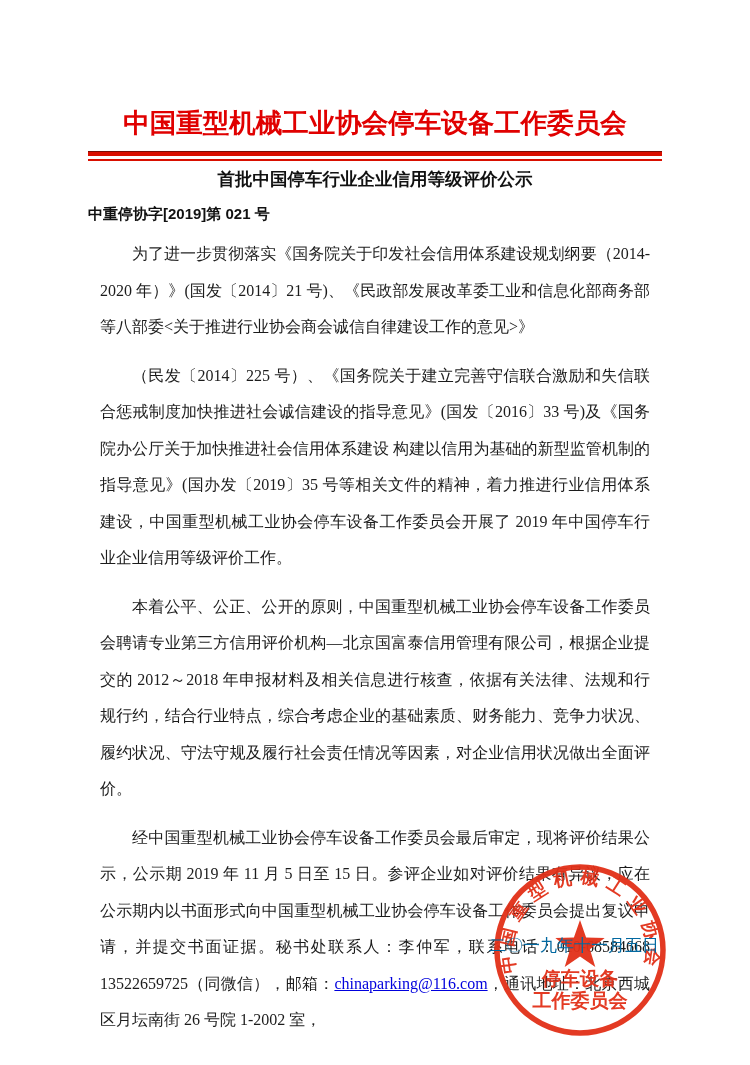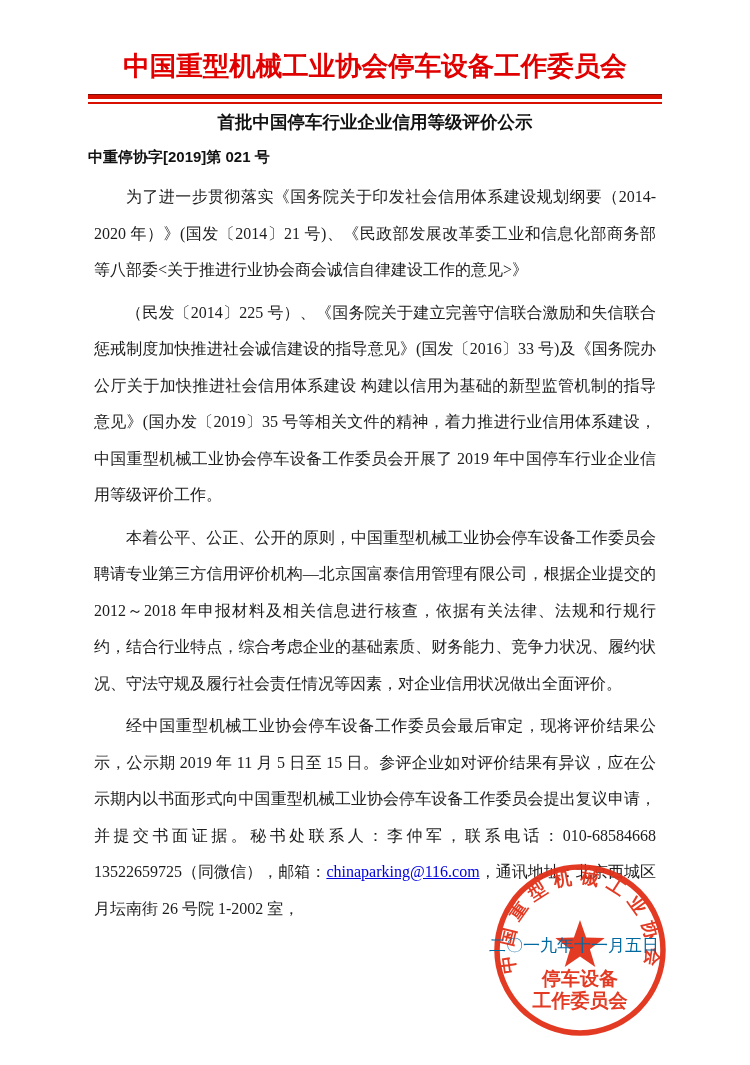--- a/index.html
+++ b/index.html
@@ -18,21 +18,21 @@
     box-sizing:border-box;
     font-family:"Liberation Serif","DejaVu Serif",serif;
     color:var(--ink);
   }
   .content{
     position:absolute;
     left:88px;right:88px;top:0;
   }
   .doc-title{
     margin:0;
-    padding-top:48px;
+    padding-top:105px;
     text-align:center;
     font-size:26.5px;
     line-height:36px;
     font-weight:bold;
     letter-spacing:0px;
     color:var(--title-red);
     font-family:"Liberation Serif","DejaVu Serif",serif;
   }
   .red-rule{margin-top:10px;}
   .red-rule .rule-thick{
@@ -55,21 +55,21 @@
     margin-top:13px;
     text-align:left;
     font-size:15px;
     line-height:20px;
     font-weight:bold;
     color:#111;
     font-family:"Liberation Sans","DejaVu Sans",sans-serif;
   }
   .doc-body{margin-top:12px;}
   .doc-body p{
-    margin:6px;
+    margin:12px;
     font-size:16px;
     line-height:36.5px;
     text-align:justify;
     text-indent:32px;
     color:var(--ink);
     word-break:break-word;
   }
   .email-link{
     color:var(--link-blue);
     text-decoration:underline;

